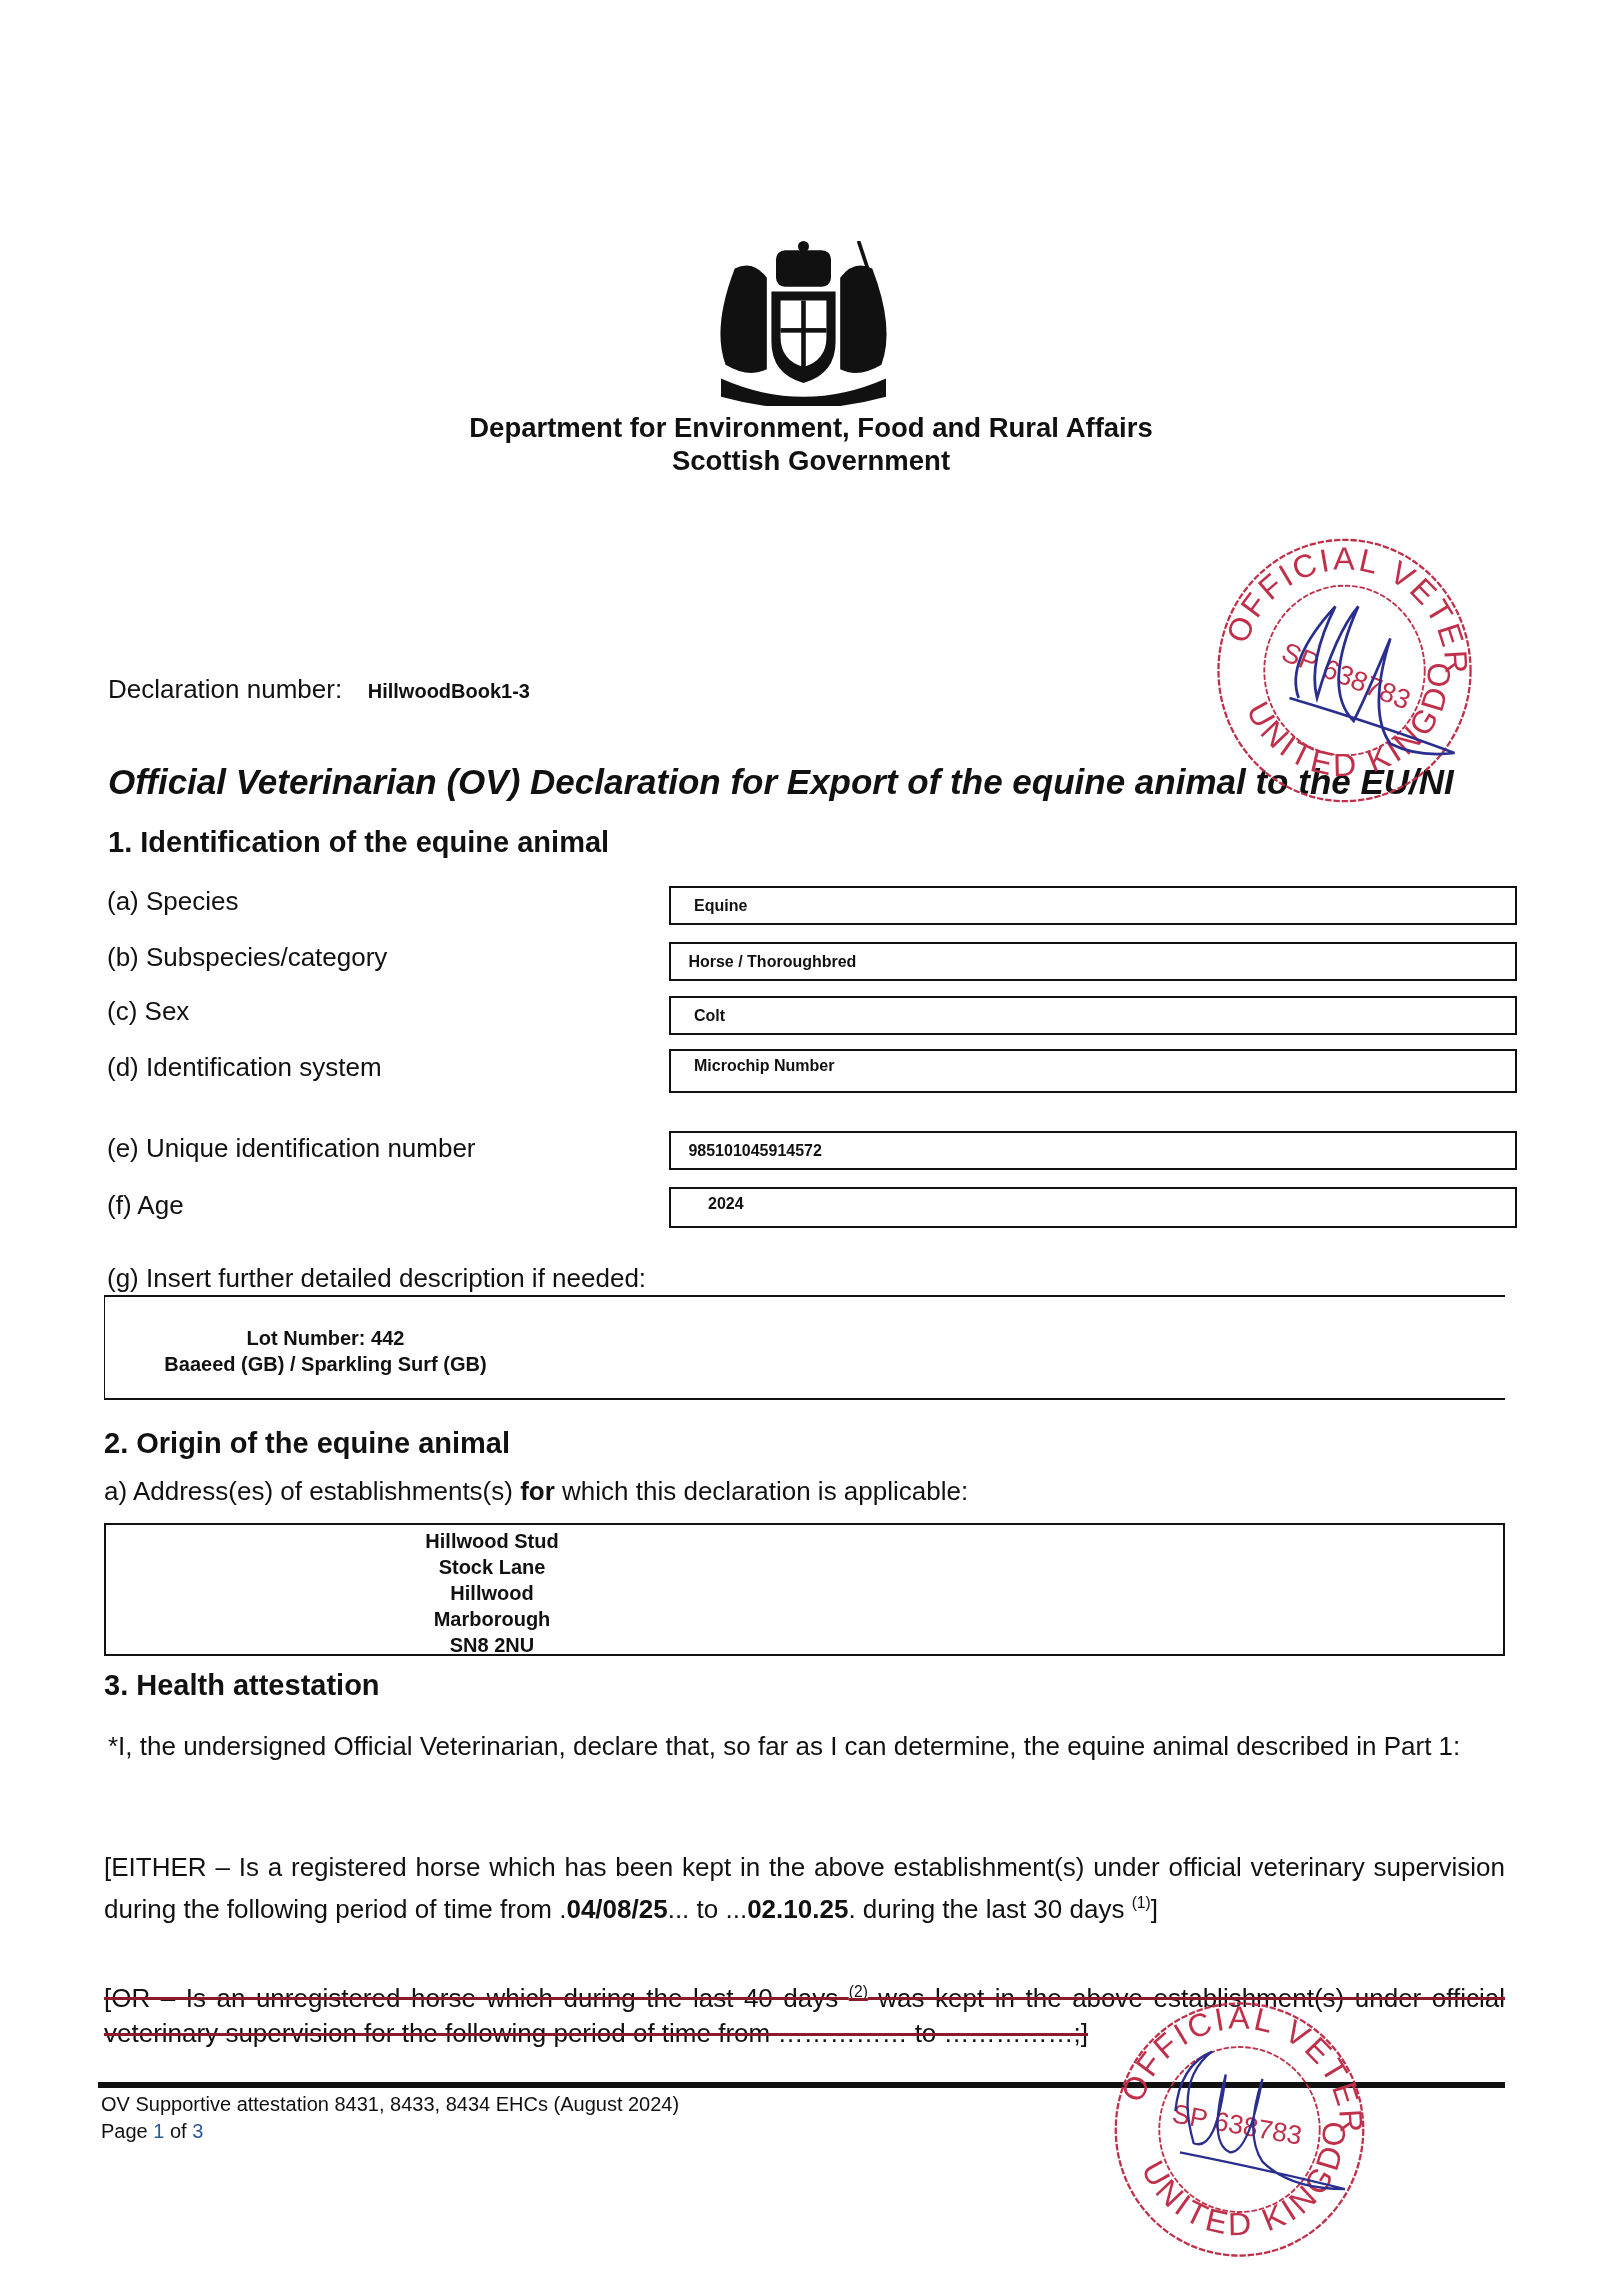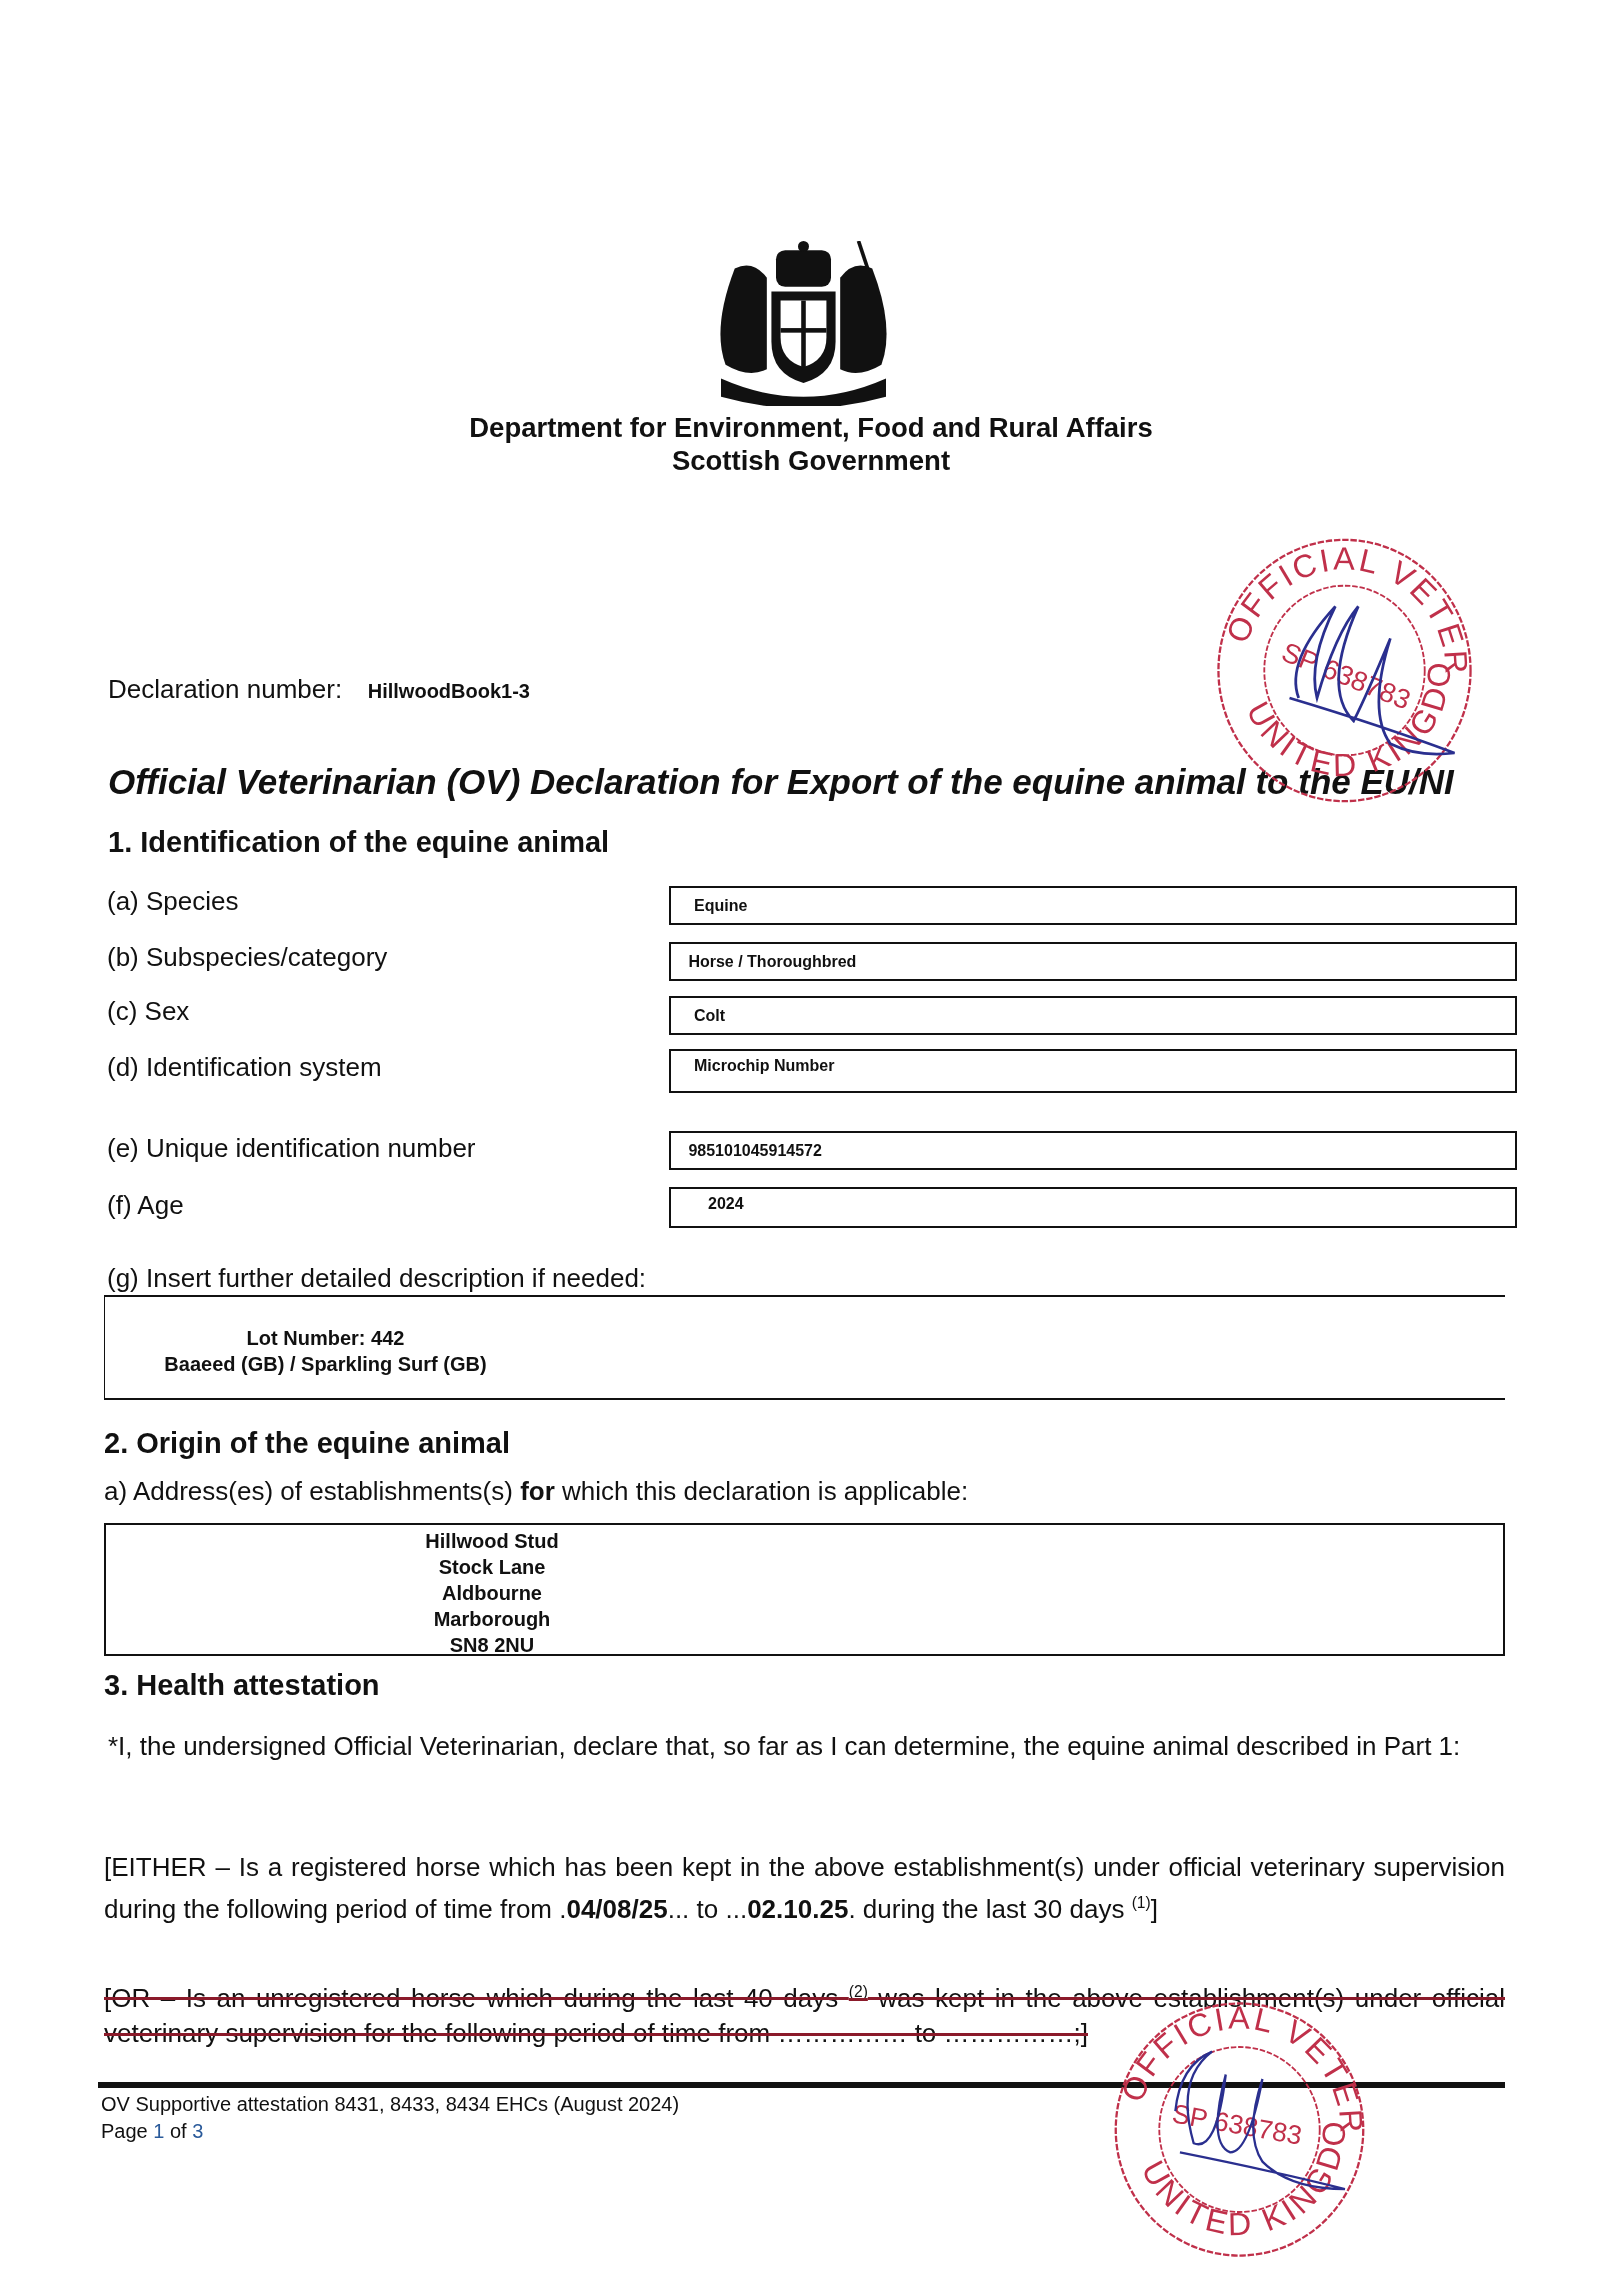--- a/index.html
+++ b/index.html
@@ -93,21 +93,21 @@
 </div>
 
 <div class="abs sec-title" style="left:104px; top:1427px;">2. Origin of the equine animal</div>
 <div class="abs label" style="left:104px; top:1476px;">
   <span>a) Address(es) of establishments(s) </span><span class="bold">for</span><span> which this declaration is applicable:</span>
 </div>
 <div class="abs addr-box">
   <div class="lines">
     <div>Hillwood Stud</div>
     <div>Stock Lane</div>
-    <div>Aldbourne</div>
+    <div>Hillwood</div>
     <div>Marborough</div>
     <div>SN8 2NU</div>
   </div>
 </div>
 
 <div class="abs sec-title" style="left:104px; top:1669px;">3. Health attestation</div>
 <div class="abs para" style="top:1729px; left:108px; width:1397px;">*I, the undersigned Official Veterinarian, declare that, so far as I can determine, the equine animal described in Part 1:</div>
 
 <div class="abs para justify" style="top:1850px;">
   <span>[EITHER – Is a registered horse which has been kept in the above establishment(s) under official veterinary supervision during the following period of time from .</span><span class="bold">04/08/25</span><span>... to ...</span><span class="bold">02.10.25</span><span>. during the last 30 days </span><sup>(1)</sup><span>]</span>

